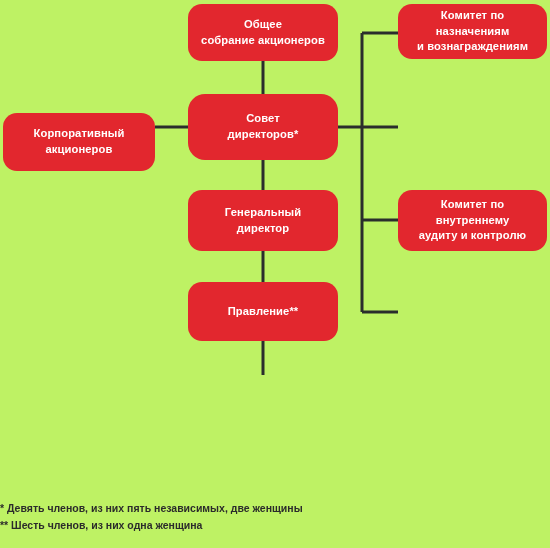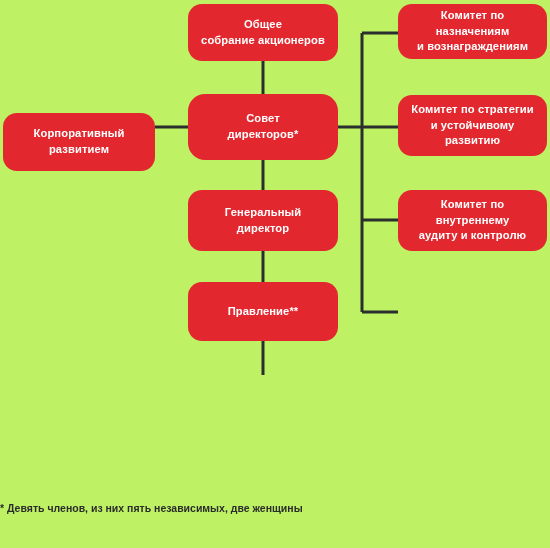--- a/index.html
+++ b/index.html
@@ -117,36 +117,33 @@
   </div>
 
   <div class="node" id="node-ceo">
     <span class="node-text">Генеральный
 директор</span>
   </div>
 
 
   <div class="node" id="node-secretary">
     <span class="node-text">Корпоративный
-развитием</span>
+акционеров</span>
   </div>
 
   <div class="node" id="node-committee-1">
     <span class="node-text">Комитет по назначениям
 и вознаграждениям</span>
   </div>
 
-  <div class="node" id="node-committee-2">
-    <span class="node-text">Комитет по стратегии
-и устойчивому развитию</span>
-  </div>
 
   <div class="node" id="node-committee-3">
     <span class="node-text">Комитет по внутреннему
 аудиту и контролю</span>
   </div>
 
 
   <div id="footnotes">
     <div class="footnote">* Девять членов, из них пять независимых, две женщины</div>
+    <div class="footnote">** Шесть членов, из них одна женщина</div>
   </div>
 
 </div>
 
 </body></html>

